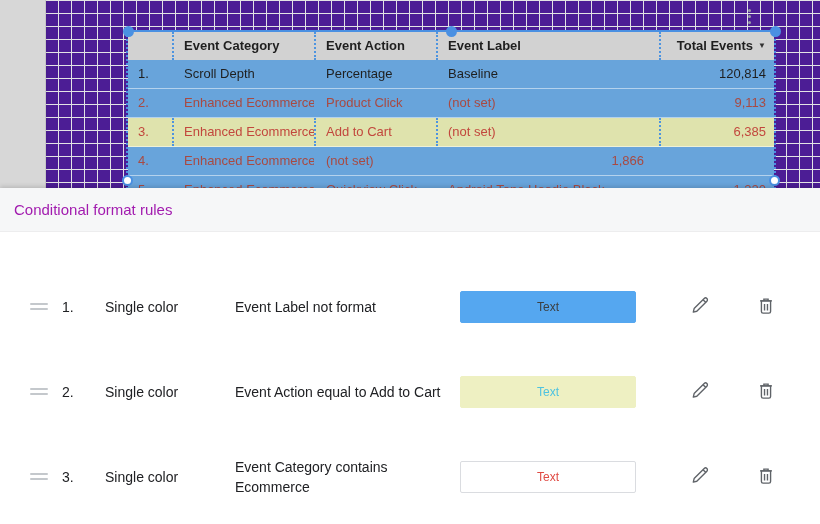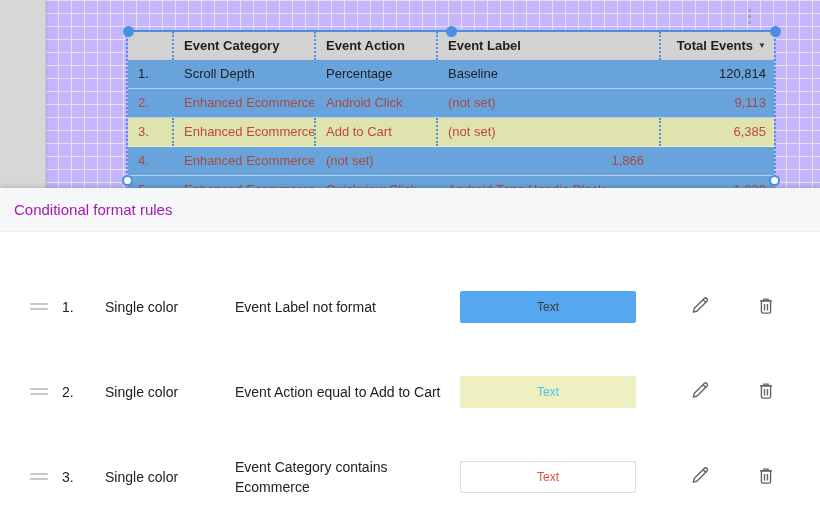--- a/index.html
+++ b/index.html
@@ -1,21 +1,21 @@
 <!DOCTYPE html>
 <html><head>
 <meta charset="utf-8">
 <style>
   html,body{margin:0;padding:0;}
   body{
     width:820px;height:524px;position:relative;overflow:hidden;
     font-family:"Liberation Sans", sans-serif;background:#fff;
   }
   
-  .canvas{position:absolute;left:0;top:0;width:820px;height:188px;background:#c4b5fd;overflow:hidden;}
+  .canvas{position:absolute;left:0;top:0;width:820px;height:188px;background:#4c1d95;overflow:hidden;}
   .canvas-grid{position:absolute;left:45px;top:0;right:0;bottom:0;
     background-image:linear-gradient(#e3e3e5 1px,transparent 1px),linear-gradient(90deg,#e3e3e5 1px,transparent 1px);
     background-size:13px 13px;}
   .side-strip{position:absolute;left:0;top:0;width:45px;height:188px;background:#d7d7d7;
     border-right:1px solid #c6c6c6;box-shadow:1px 0 3px rgba(0,0,0,.08);}
   .kebab{position:absolute;left:742px;top:5px;width:14px;height:22px;display:flex;flex-direction:column;
     align-items:center;justify-content:center;gap:3px;cursor:pointer;}
   .kebab i{width:3px;height:3px;border-radius:50%;background:#9aa0a6;display:block;}
 
   
@@ -85,21 +85,21 @@
       <div class="tcell c-num">1.</div>
       <div class="tcell c-cat">Scroll Depth</div>
       <div class="tcell c-act">Percentage</div>
       <div class="tcell c-lab">Baseline</div>
       <div class="tcell c-tot">120,814</div>
     </div>
 
     <div class="trow body" style="background: rgb(104, 164, 219); color: rgb(168, 74, 66);">
       <div class="tcell c-num">2.</div>
       <div class="tcell c-cat">Enhanced Ecommerce</div>
-      <div class="tcell c-act">Android Click</div>
+      <div class="tcell c-act">Product Click</div>
       <div class="tcell c-lab">(not set)</div>
       <div class="tcell c-tot">9,113</div>
     </div>
 
     <div class="trow body dotted" style="background: rgb(223, 227, 173); color: rgb(194, 71, 61);">
       <div class="tcell c-num">3.</div>
       <div class="tcell c-cat">Enhanced Ecommerce</div>
       <div class="tcell c-act">Add to Cart</div>
       <div class="tcell c-lab">(not set)</div>
       <div class="tcell c-tot">6,385</div>

